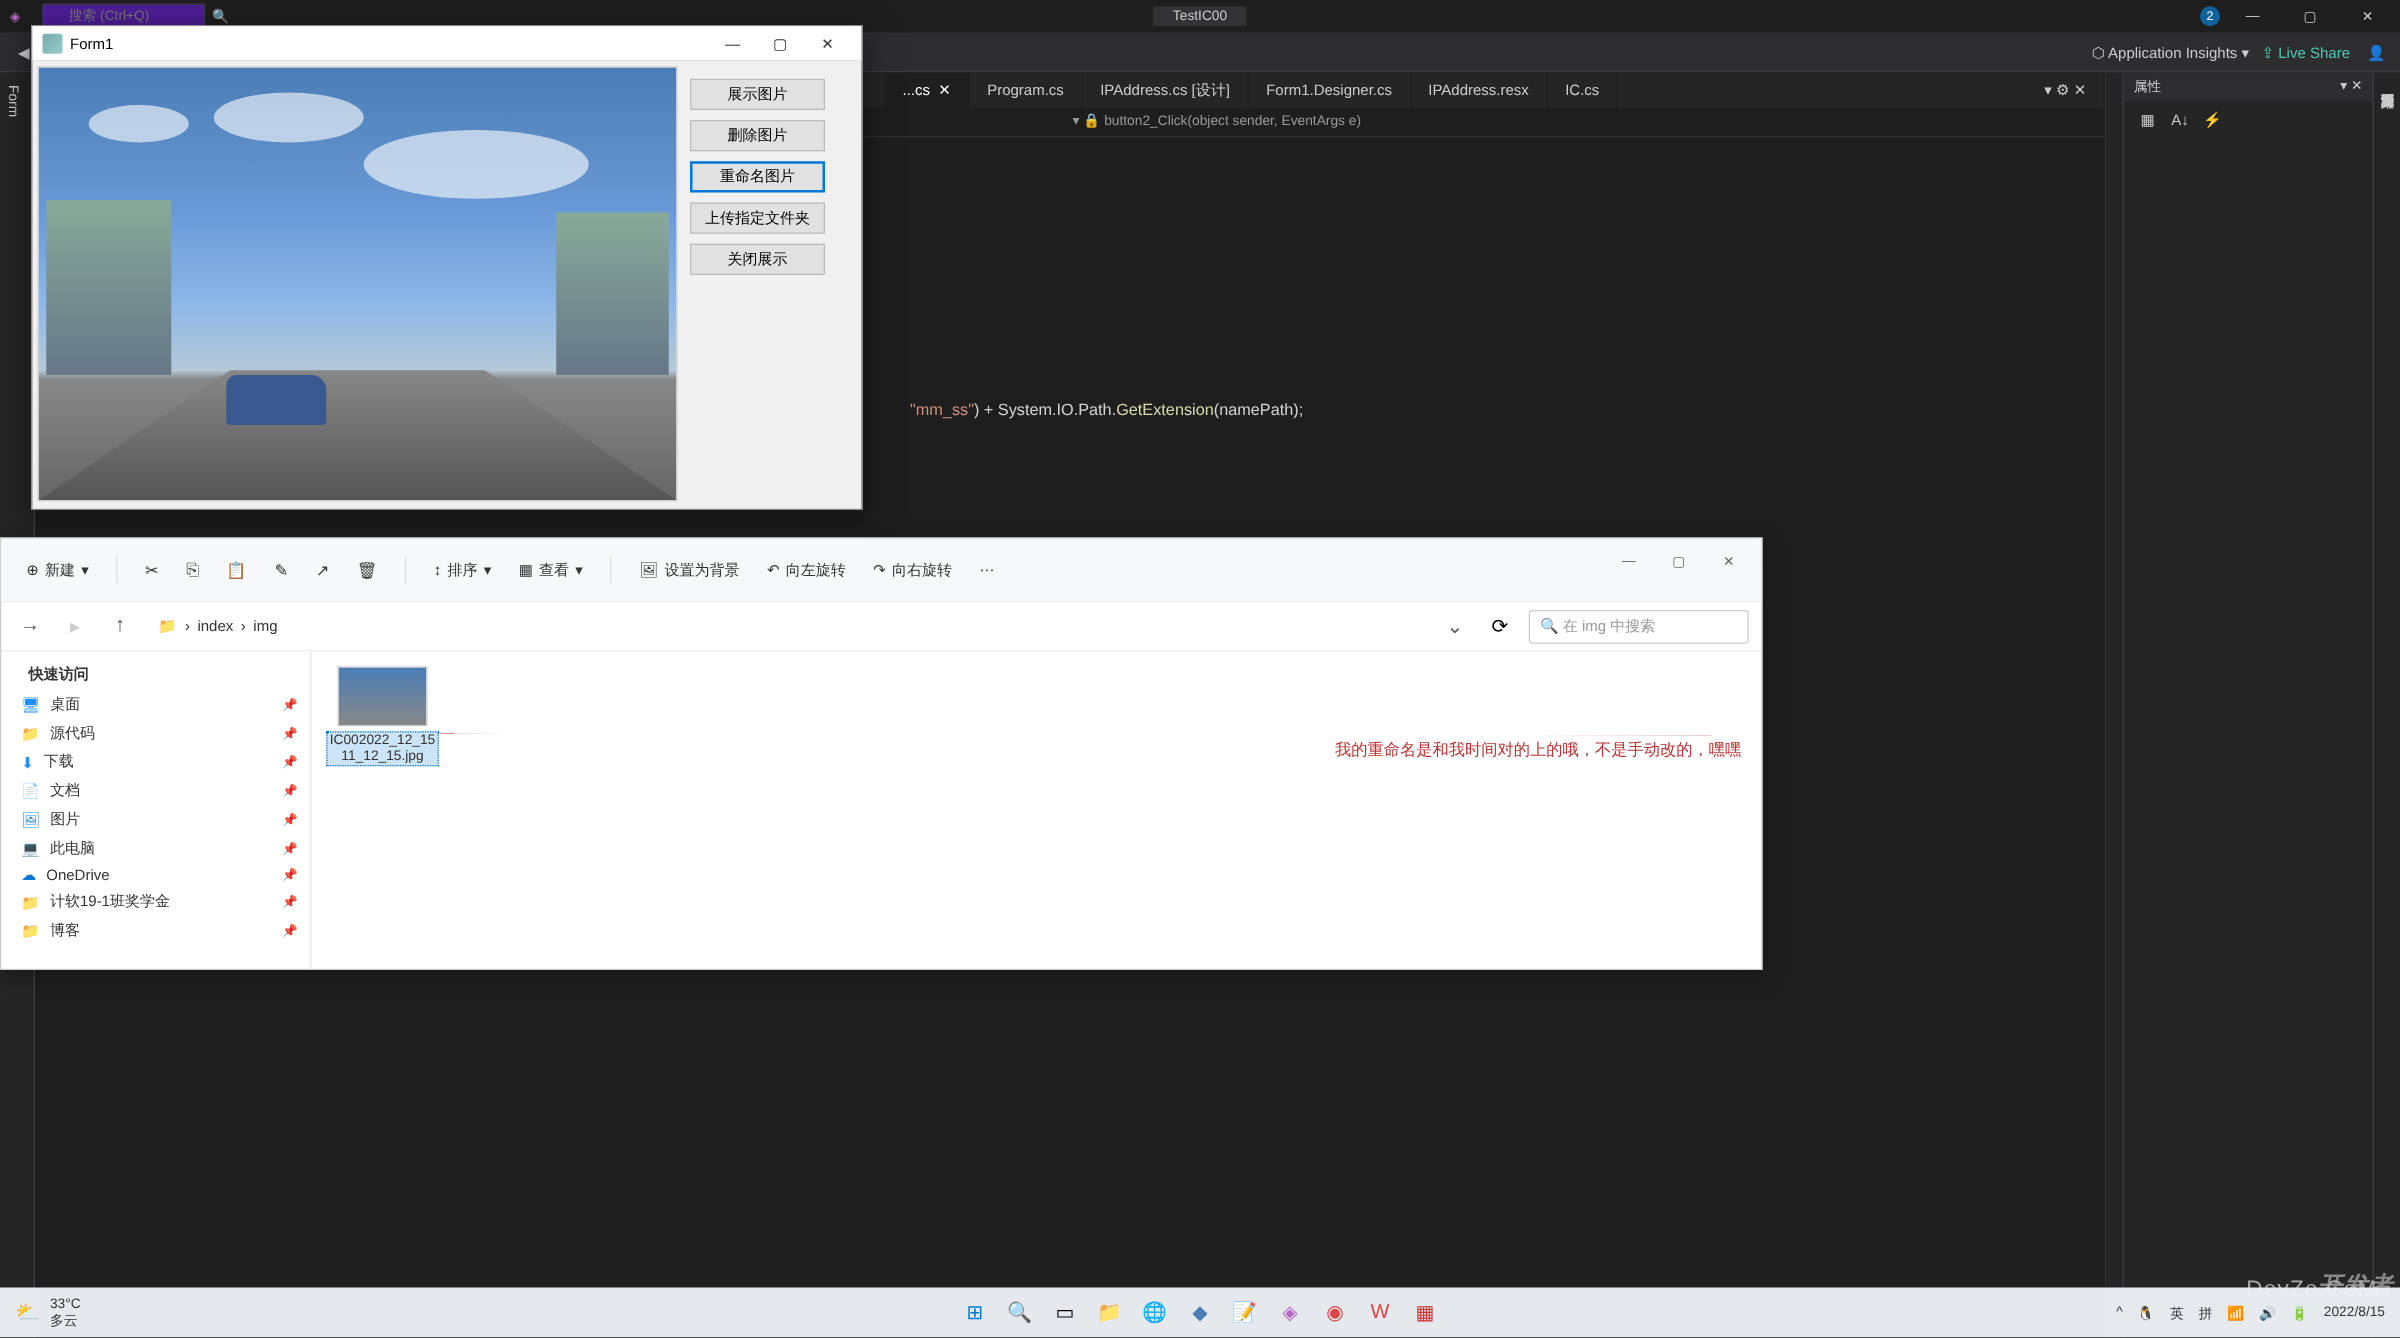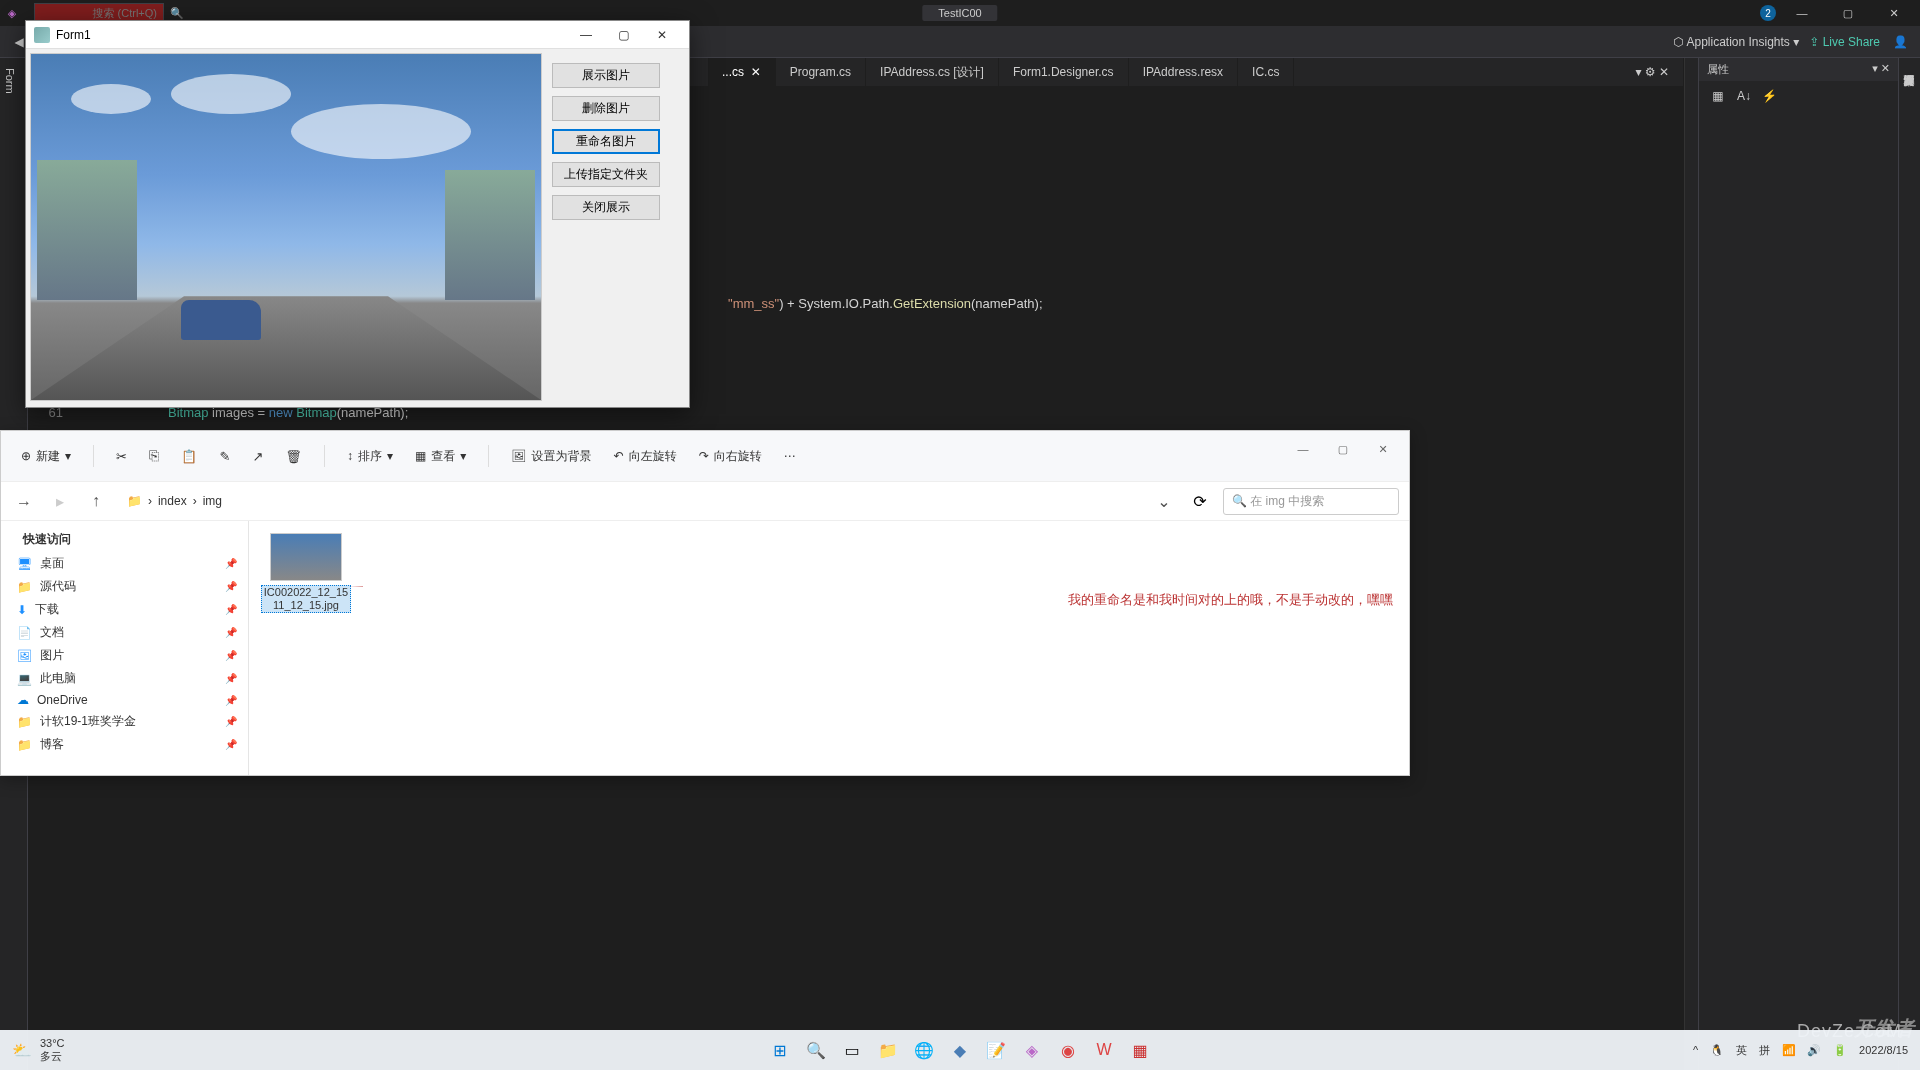--- a/index.html
+++ b/index.html
@@ -5,21 +5,21 @@
 * { margin: 0; padding: 0; box-sizing: border-box; font-family: "Microsoft YaHei", "Segoe UI", sans-serif; }
 body { width: 1920px; height: 1070px; background: #1e1e1e; position: relative; overflow: hidden; }
 
 
 .vs-window { position: absolute; top: 0; left: 0; width: 1920px; height: 1070px; background: #252526; }
 
 .vs-titlebar { height: 26px; background: #1e1e1e; display: flex; align-items: center; color: #ccc; font-size: 11px; }
 .vs-titlebar .vs-logo { width: 24px; text-align: center; color: #ba68c8; }
 .vs-menu { display: flex; gap: 0; }
 .vs-menu-item { padding: 4px 8px; cursor: pointer; color: #ccc; }
-.vs-search { margin-left: 10px; background: #7f1d1d; border: 1px solid #3f3f46; padding: 2px 6px; color: #999; width: 130px; height: 20px; font-size: 11px; text-align: right; }
+.vs-search { margin-left: 10px; background: #4c1d95; border: 1px solid #3f3f46; padding: 2px 20px; color: #999; width: 130px; height: 20px; font-size: 11px; }
 .vs-title-right { margin-left: auto; display: flex; align-items: center; gap: 6px; padding-right: 6px; }
 .vs-title-center { position: absolute; left: 50%; transform: translateX(-50%); background: #333337; padding: 2px 16px; border-radius: 2px; color: #ccc; font-size: 11px; }
 .win-btn { width: 40px; height: 26px; display: flex; align-items: center; justify-content: center; color: #ccc; }
 .notif-badge { background: #0e639c; color: #fff; border-radius: 50%; width: 16px; height: 16px; font-size: 10px; display: flex; align-items: center; justify-content: center; }
 
 .vs-toolbar { height: 32px; background: #2d2d30; display: flex; align-items: center; padding: 0 8px; gap: 4px; border-bottom: 1px solid #3f3f46; }
 .tb-btn { width: 22px; height: 22px; display: flex; align-items: center; justify-content: center; color: #ccc; font-size: 12px; }
 .tb-sep { width: 1px; height: 18px; background: #3f3f46; margin: 0 4px; }
 .tb-right { margin-left: auto; display: flex; align-items: center; gap: 10px; color: #ccc; font-size: 12px; }
 .live-share { color: #4ec9b0; }
@@ -145,20 +145,23 @@
         <div style="width:680px"></div>
         <div class="tab active"><span>...cs</span>&nbsp;&nbsp;✕</div>
         <div class="tab">Program.cs</div>
         <div class="tab">IPAddress.cs [设计]</div>
         <div class="tab">Form1.Designer.cs</div>
         <div class="tab">IPAddress.resx</div>
         <div class="tab">IC.cs</div>
         <div class="tab-spacer"></div>
         <div class="tab">▾ ⚙ ✕</div>
       </div>
+      <div class="breadcrumb">
+        <span style="margin-left:820px">▾ 🔒 <span>button2_Click(object sender, EventArgs e)</span></span>
+      </div>
       <div class="code-area">
         <div style="height:200px"></div>
         <div class="code-line">
           <span class="gutter"></span>
           <span class="code-text" style="padding-left:650px"><span class="str">"<span>mm_ss</span>"</span><span>) + System.IO.Path.</span><span class="meth">GetExtension</span><span>(namePath);</span></span>
         </div>
         <div style="height:94px"></div>
         <div class="code-line">
           <span class="gutter">61</span>
           <span class="code-text" style="padding-left:90px"><span class="cls">Bitmap</span> images = <span class="kw">new</span> <span class="cls">Bitmap</span>(namePath);</span>

